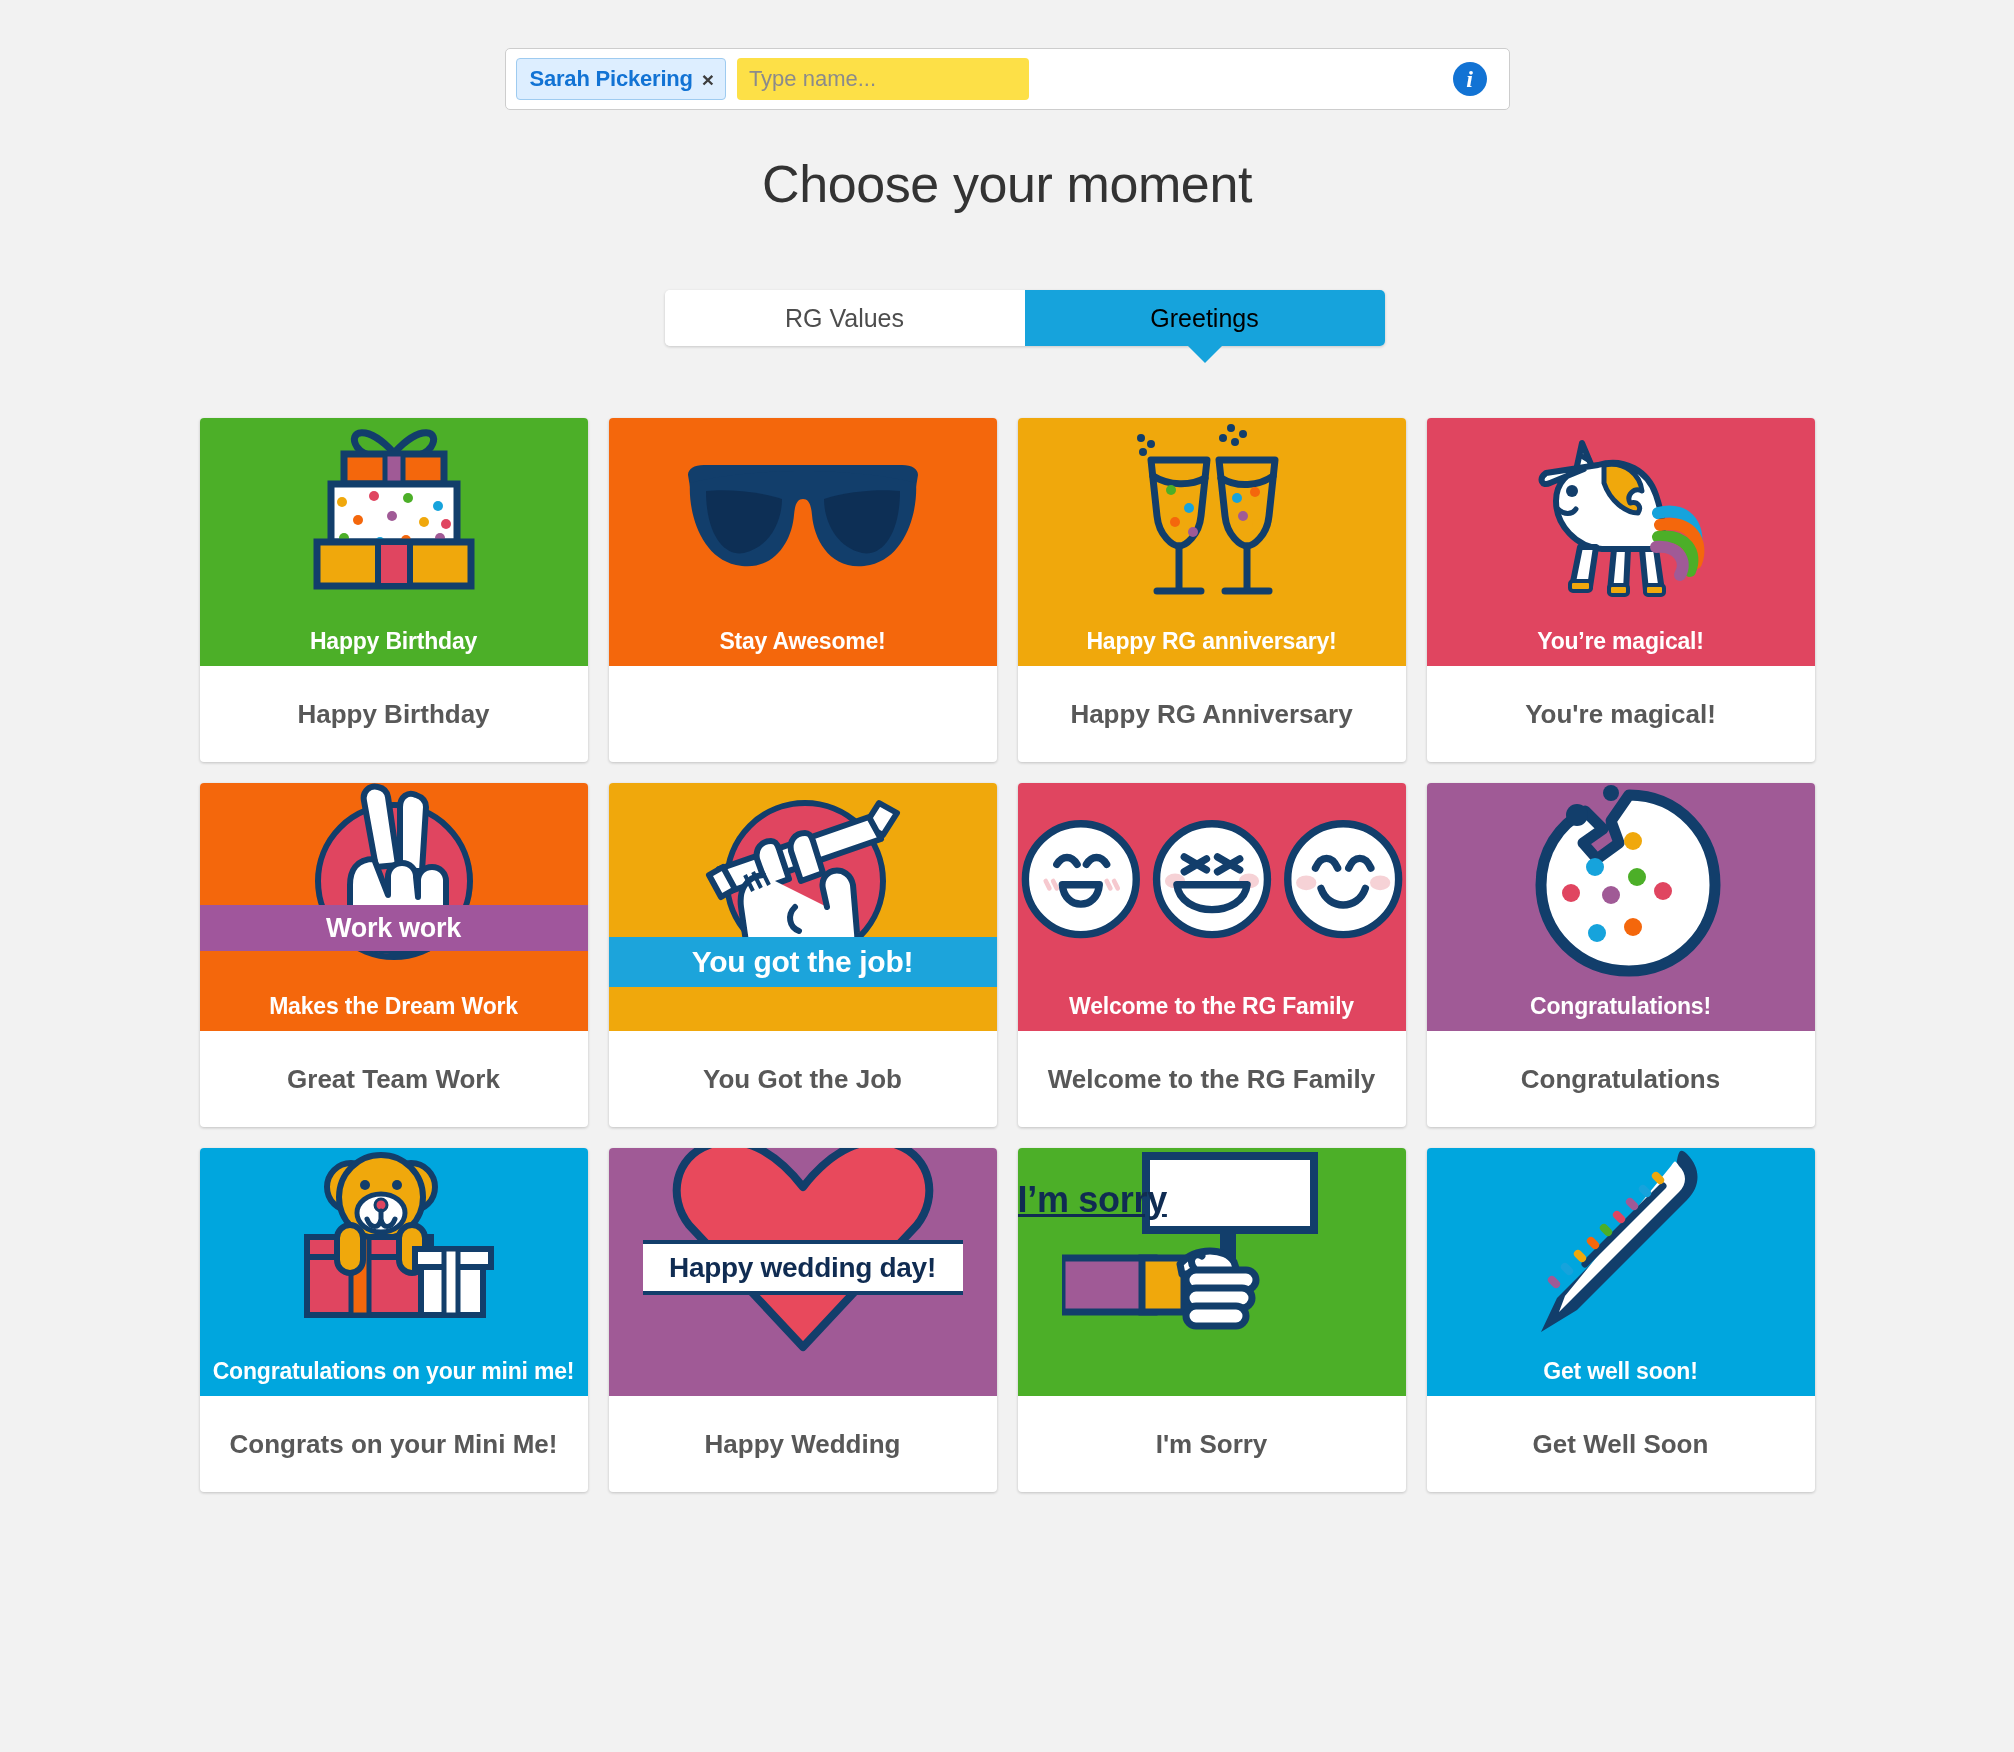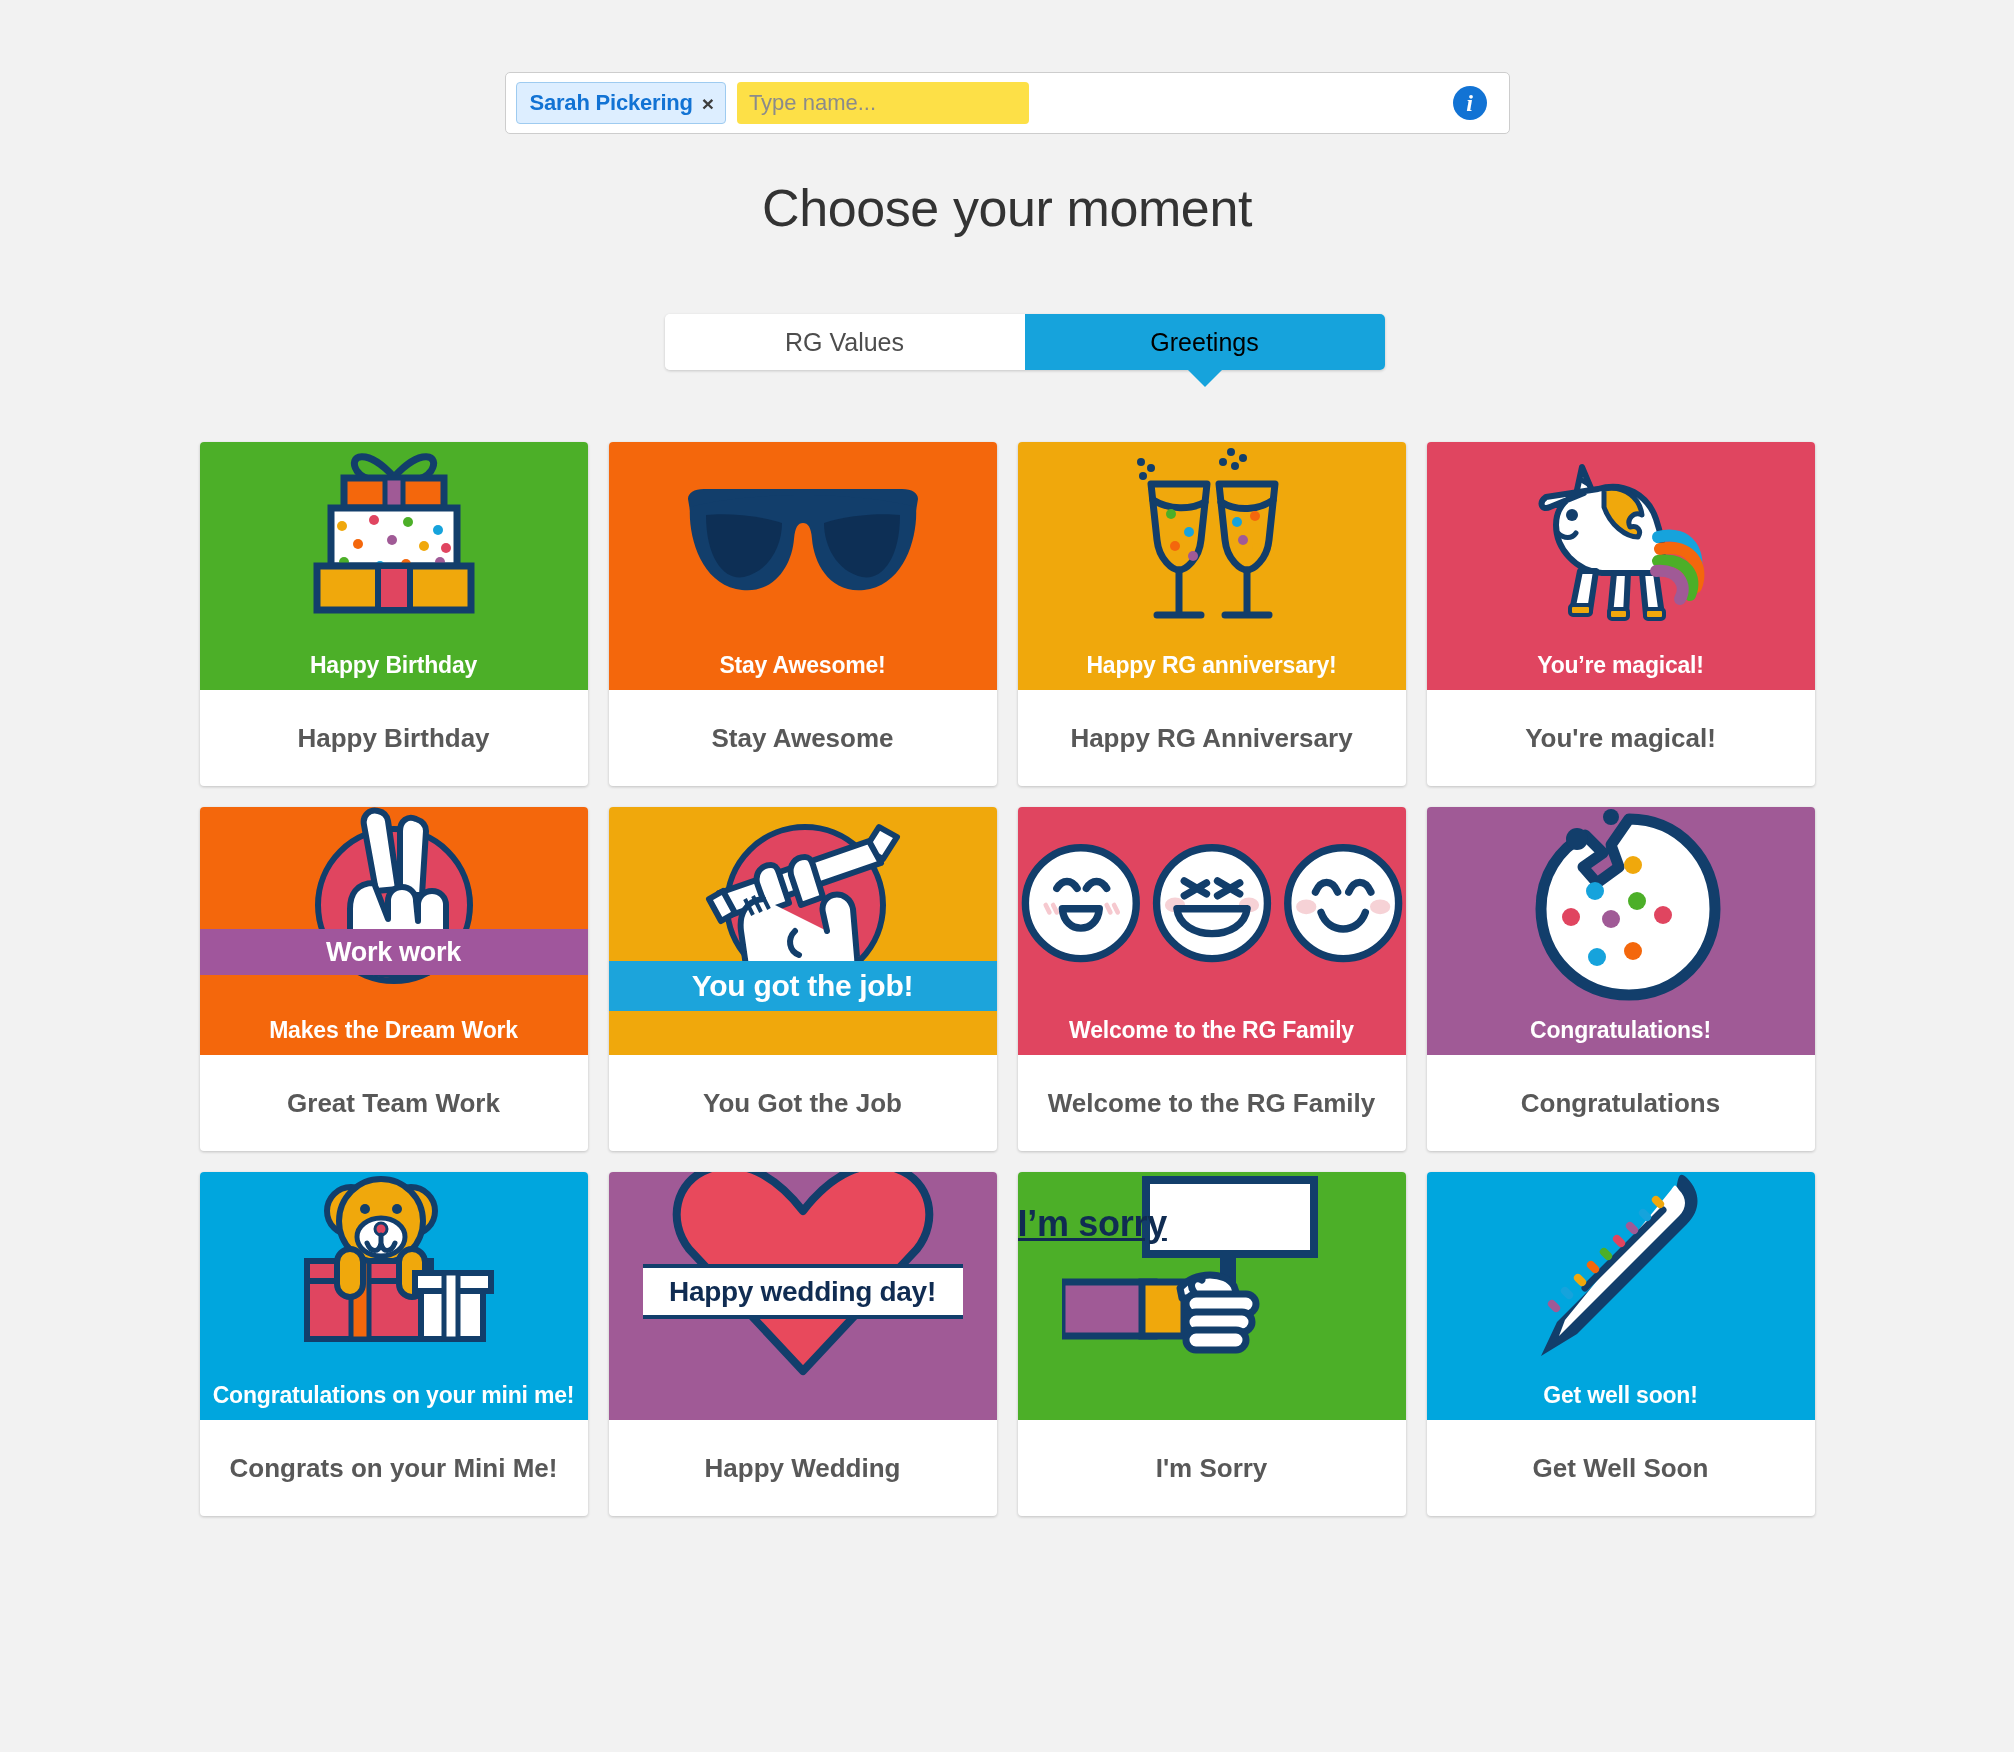--- a/index.html
+++ b/index.html
@@ -4,21 +4,21 @@
 <style>
   * { box-sizing: border-box; }
   html, body {
     margin: 0; padding: 0;
     background: #f2f2f2;
     font-family: "Liberation Sans", sans-serif;
     -webkit-font-smoothing: antialiased;
   }
   body { width: 2014px; height: 1752px; overflow: hidden; }
 
-  .page { width: 2014px; padding-top: 72px; }
+  .page { width: 2014px; padding-top: 48px; }
 
   
   .recipient-bar-wrap { display: flex; justify-content: center; }
   .recipient-bar {
     width: 1005px; min-height: 62px;
     background: #ffffff;
     border: 1px solid #cdcdcd;
     border-radius: 5px;
     display: flex; align-items: center;
     padding: 8px 10px;
@@ -233,21 +233,20 @@
                 <path d="M12 42 C10 70 22 116 58 124 C96 132 114 100 116 74 C117 62 120 58 125 58 C130 58 133 62 134 74 C136 100 154 132 192 124 C228 116 240 70 238 42 C200 32 150 30 125 30 C100 30 50 32 12 42 Z"></path>
               </g>
               <g fill="#0d2f55">
                 <path d="M28 50 C28 96 48 116 66 112 C92 106 104 80 104 58 C80 50 48 48 28 50 Z"></path>
                 <path d="M222 50 C222 96 202 116 184 112 C158 106 146 80 146 58 C170 50 202 48 222 50 Z"></path>
               </g>
             </svg>
           </div>
           <div class="art-caption">Stay Awesome!</div>
         </div>
-        <div class="card-label">Stay Awesome</div>
       </div>
       <div class="card">
         <div class="card-art" style="background: rgb(240, 168, 12);">
           <div class="art-canvas">
             <svg width="210" height="200" viewBox="0 0 210 200">
               <g fill="none" stroke="#123e6b" stroke-width="7" stroke-linecap="round" stroke-linejoin="round">
                 <path d="M44 44 L100 44 L94 100 C92 120 78 130 72 130 C66 130 52 120 50 100 Z"></path>
                 <path d="M72 130 L72 172 M50 175 L94 175"></path>
                 <path d="M112 44 L168 44 L162 100 C160 120 146 130 140 130 C134 130 120 120 118 100 Z"></path>
                 <path d="M140 130 L140 172 M118 175 L162 175"></path>

